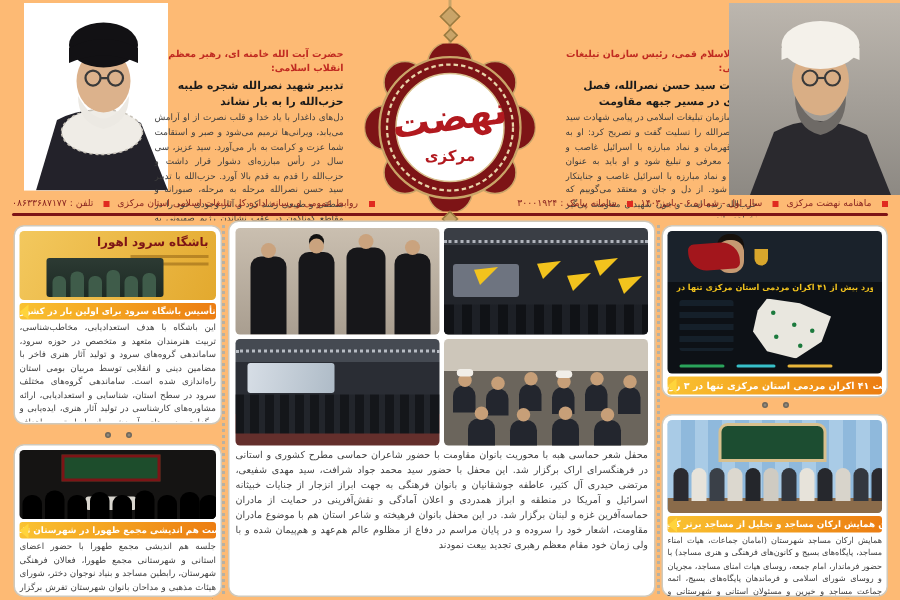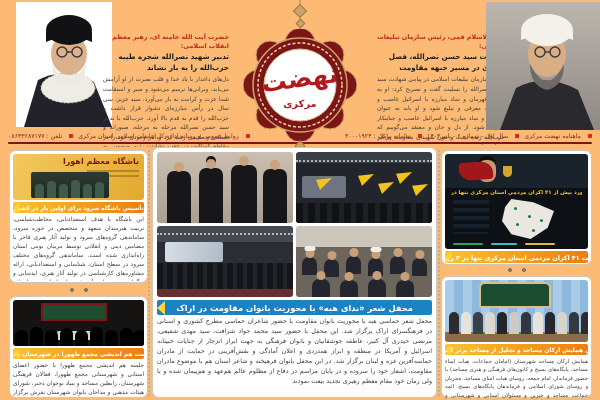--- a/index.html
+++ b/index.html
@@ -185,21 +185,21 @@
     </div>
   </div>
   <div id="redline"></div>
 
   <div class="vsep" style="left:148px;"></div>
   <div class="vsep" style="left:438px;"></div>
   <span class="card-ornament" style="left:296px; top:142px;"></span>
 
   <div class="card" style="left:9px; top:150px; width:139px; height:133px;">
     <div class="poster-yellow">
-      <span class="ptitle">باشگاه معظم اهورا</span>
+      <span class="ptitle">باشگاه سرود اهورا</span>
       <span class="pline"></span>
       <span class="pline" style="top:21px; width:40px;"></span>
       <div class="pgroup">
         <i style="left:4px;"></i>
           <i style="left:16px; height:17px;"></i>
           <i style="left:28px;"></i>
           <i style="left:40px; height:18px;"></i>
           <i style="left:52px;"></i>
           <i style="left:64px; height:16px;"></i>
       </div>
@@ -265,24 +265,20 @@
         <i style="left:16px; bottom:-2px; width:18px; height:20px;"></i>
         <i style="left:44px; bottom:-3px; width:18px; height:20px;"></i>
         <i style="left:72px; bottom:-2px; width:18px; height:20px;"></i>
         <i style="left:100px; bottom:-3px; width:18px; height:20px;"></i>
       </div>
       <div class="ph ph-ev ev-hall">
         <span class="ceil"></span>
         <span class="screen"></span>
         <span class="crowd"></span>
       </div>
-    </div>
-    <div class="banner-blue">
-      <span class="chev"></span>
-      <span>محفل شعر «ندای هبه» با محوریت بانوان مقاومت در اراک</span>
     </div>
     <div class="tiny" style="font-size:6.4px; max-height:74px;">محفل شعر حماسی هبه با محوریت بانوان مقاومت با حضور شاعران حماسی مطرح کشوری و استانی در فرهنگسرای اراک برگزار شد. این محفل با حضور سید محمد جواد شرافت، سید مهدی شفیعی، مرتضی حیدری آل کثیر، عاطفه جوشقانیان و بانوان فرهنگی به جهت ابراز انزجار از جنایات خبیثانه اسرائیل و آمریکا در منطقه و ابراز همدردی و اعلان آمادگی و نقش‌آفرینی در حمایت از مادران حماسه‌آفرین غزه و لبنان برگزار شد. در این محفل بانوان فرهیخته و شاعر استان هم با موضوع مادران مقاومت، اشعار خود را سروده و در پایان مراسم در دفاع از مظلوم عالم هم‌عهد و هم‌پیمان شده و با ولی زمان خود مقام معظم رهبری تجدید بیعت نمودند</div>
   </div>
 
   <div class="card" style="left:441px; top:150px; width:151px; height:115px;">
     <div class="poster-dark">
       <span class="face"></span>
       <span class="calli"></span>
       <span class="cup"></span>
       <div class="cap">ثبت رکورد بیش از ۴۱ اکران مردمی استان مرکزی تنها در ۳ روز!</div>

